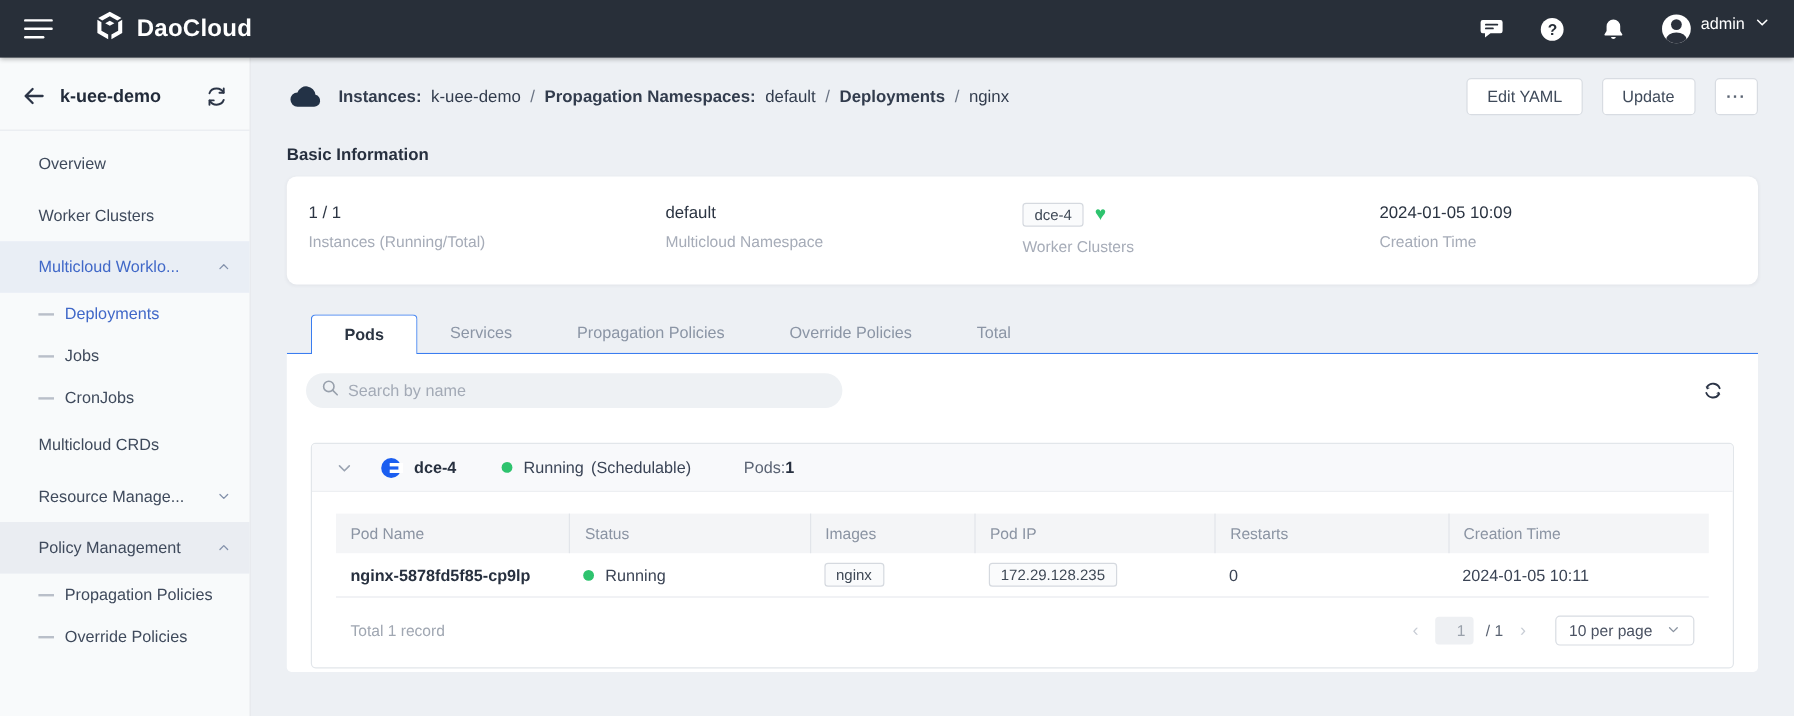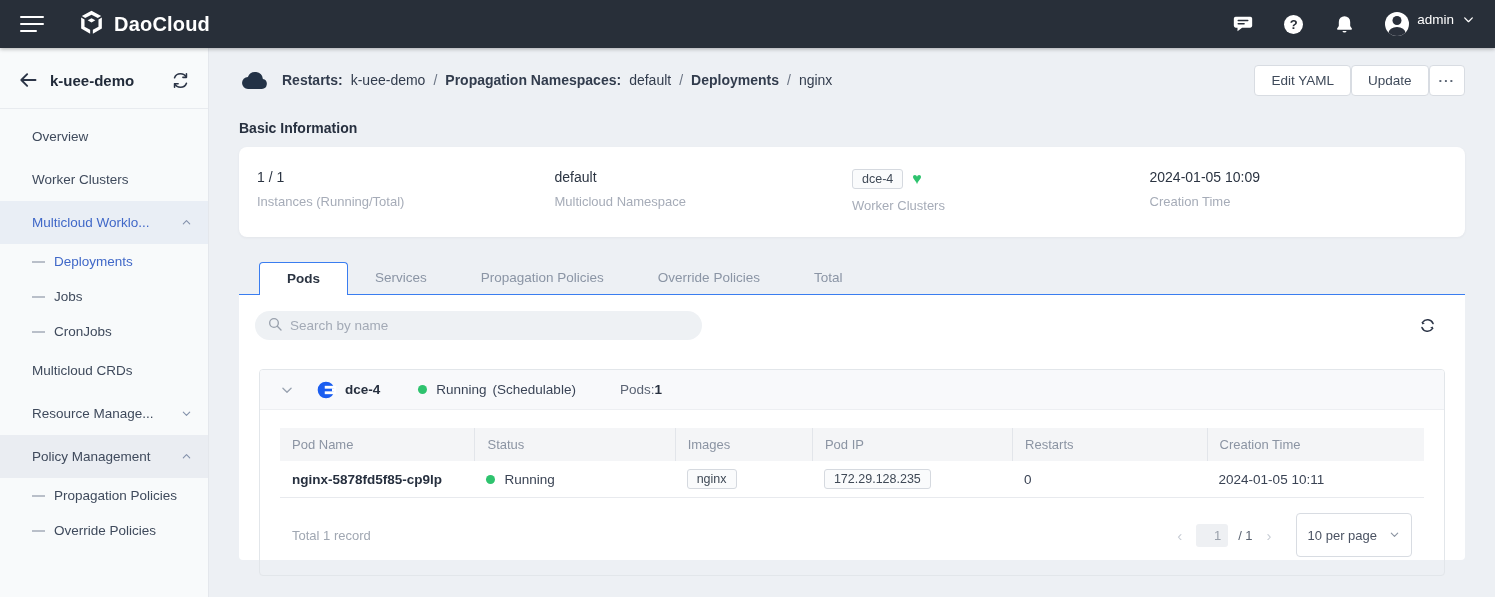--- a/index.html
+++ b/index.html
@@ -48,21 +48,21 @@
   .nav-sub.active { color:#4068c8; }
   .chev { display:flex; }
 
   
   .main { flex:1; padding:0 30px; overflow:hidden; }
   .crumb-row { display:flex; align-items:center; margin-top:14px; height:36px; }
   .cloud-icon { display:flex; margin-right:12px; }
   .crumb { font-size:14px; color:#323c4d; margin-right:8px; white-space:nowrap; }
   .crumb.bold { font-weight:700; }
   .crumb.sep { color:#6b7484; }
-  .head-actions { margin-left:auto; display:flex; gap:0; }
+  .head-actions { margin-left:auto; display:flex; gap:16px; }
   .btn { height:31px; padding:0 16px; background:#fff; border:1px solid #d8dce2;
     border-radius:4px; font-size:13.5px; color:#3f4a5a; cursor:pointer;
     font-family:"Liberation Sans",sans-serif; }
   .btn.more { padding:0 9px; letter-spacing:1px; font-weight:700; color:#5a6372; }
 
   .section-title { font-size:14px; font-weight:700; color:#27303f; margin:22px 0 11px 0; }
 
   .info-card { background:#fff; border-radius:8px; box-shadow:0 1px 3px rgba(30,40,60,.05);
     display:flex; padding:22px 18px 24px 18px; }
   .info-field { width:25%; padding-right:10px; }
@@ -112,21 +112,21 @@
 
   .tfoot { display:flex; align-items:center; padding:15px 12px 18px 12px; }
   .total-text { font-size:13px; color:#a0a7b2; }
   .pager { margin-left:auto; display:flex; align-items:center; gap:10px; }
   .pg-chev { color:#c8cdd5; font-size:15px; cursor:pointer; padding:0 4px; }
   .page-box { width:32px; height:23px; background:#eef0f3; border:none; border-radius:3px;
     text-align:right; padding-right:7px; font-size:13px; color:#9aa1ab;
     font-family:"Liberation Sans",sans-serif; }
   .page-total { font-size:13px; color:#5a6372; }
   .page-size { display:flex; align-items:center; gap:12px; border:1px solid #d8dce2;
-    border-radius:4px; height:44px; padding:0 11px; margin-left:10px; cursor:pointer;
+    border-radius:4px; height:25px; padding:0 11px; margin-left:10px; cursor:pointer;
     font-size:13px; color:#4a5262; background:#fff; }
 </style>
 </head>
 <body>
 
 <header class="topbar">
   <div class="hamburger">
       <span></span>
       <span></span>
       <span></span>
@@ -247,21 +247,21 @@
   </aside>
 
   <main class="main">
 
     <div class="crumb-row">
       <span class="cloud-icon">
         <svg width="31" height="31" viewBox="0 0 24 24">
             <path d="M7 18.5h10.5a3.9 3.9 0 001-7.7 6 6 0 00-11.6-1.5A4.6 4.6 0 007 18.5z" fill="#233246"></path>
           </svg>
       </span>
-      <span class="crumb bold">Restarts:</span>
+      <span class="crumb bold">Instances:</span>
       <span class="crumb">k-uee-demo</span>
       <span class="crumb sep">/</span>
       <span class="crumb bold">Propagation Namespaces:</span>
       <span class="crumb">default</span>
       <span class="crumb sep">/</span>
       <span class="crumb bold">Deployments</span>
       <span class="crumb sep">/</span>
       <span class="crumb">nginx</span>
       <div class="head-actions">
         <button class="btn">Edit YAML</button>

